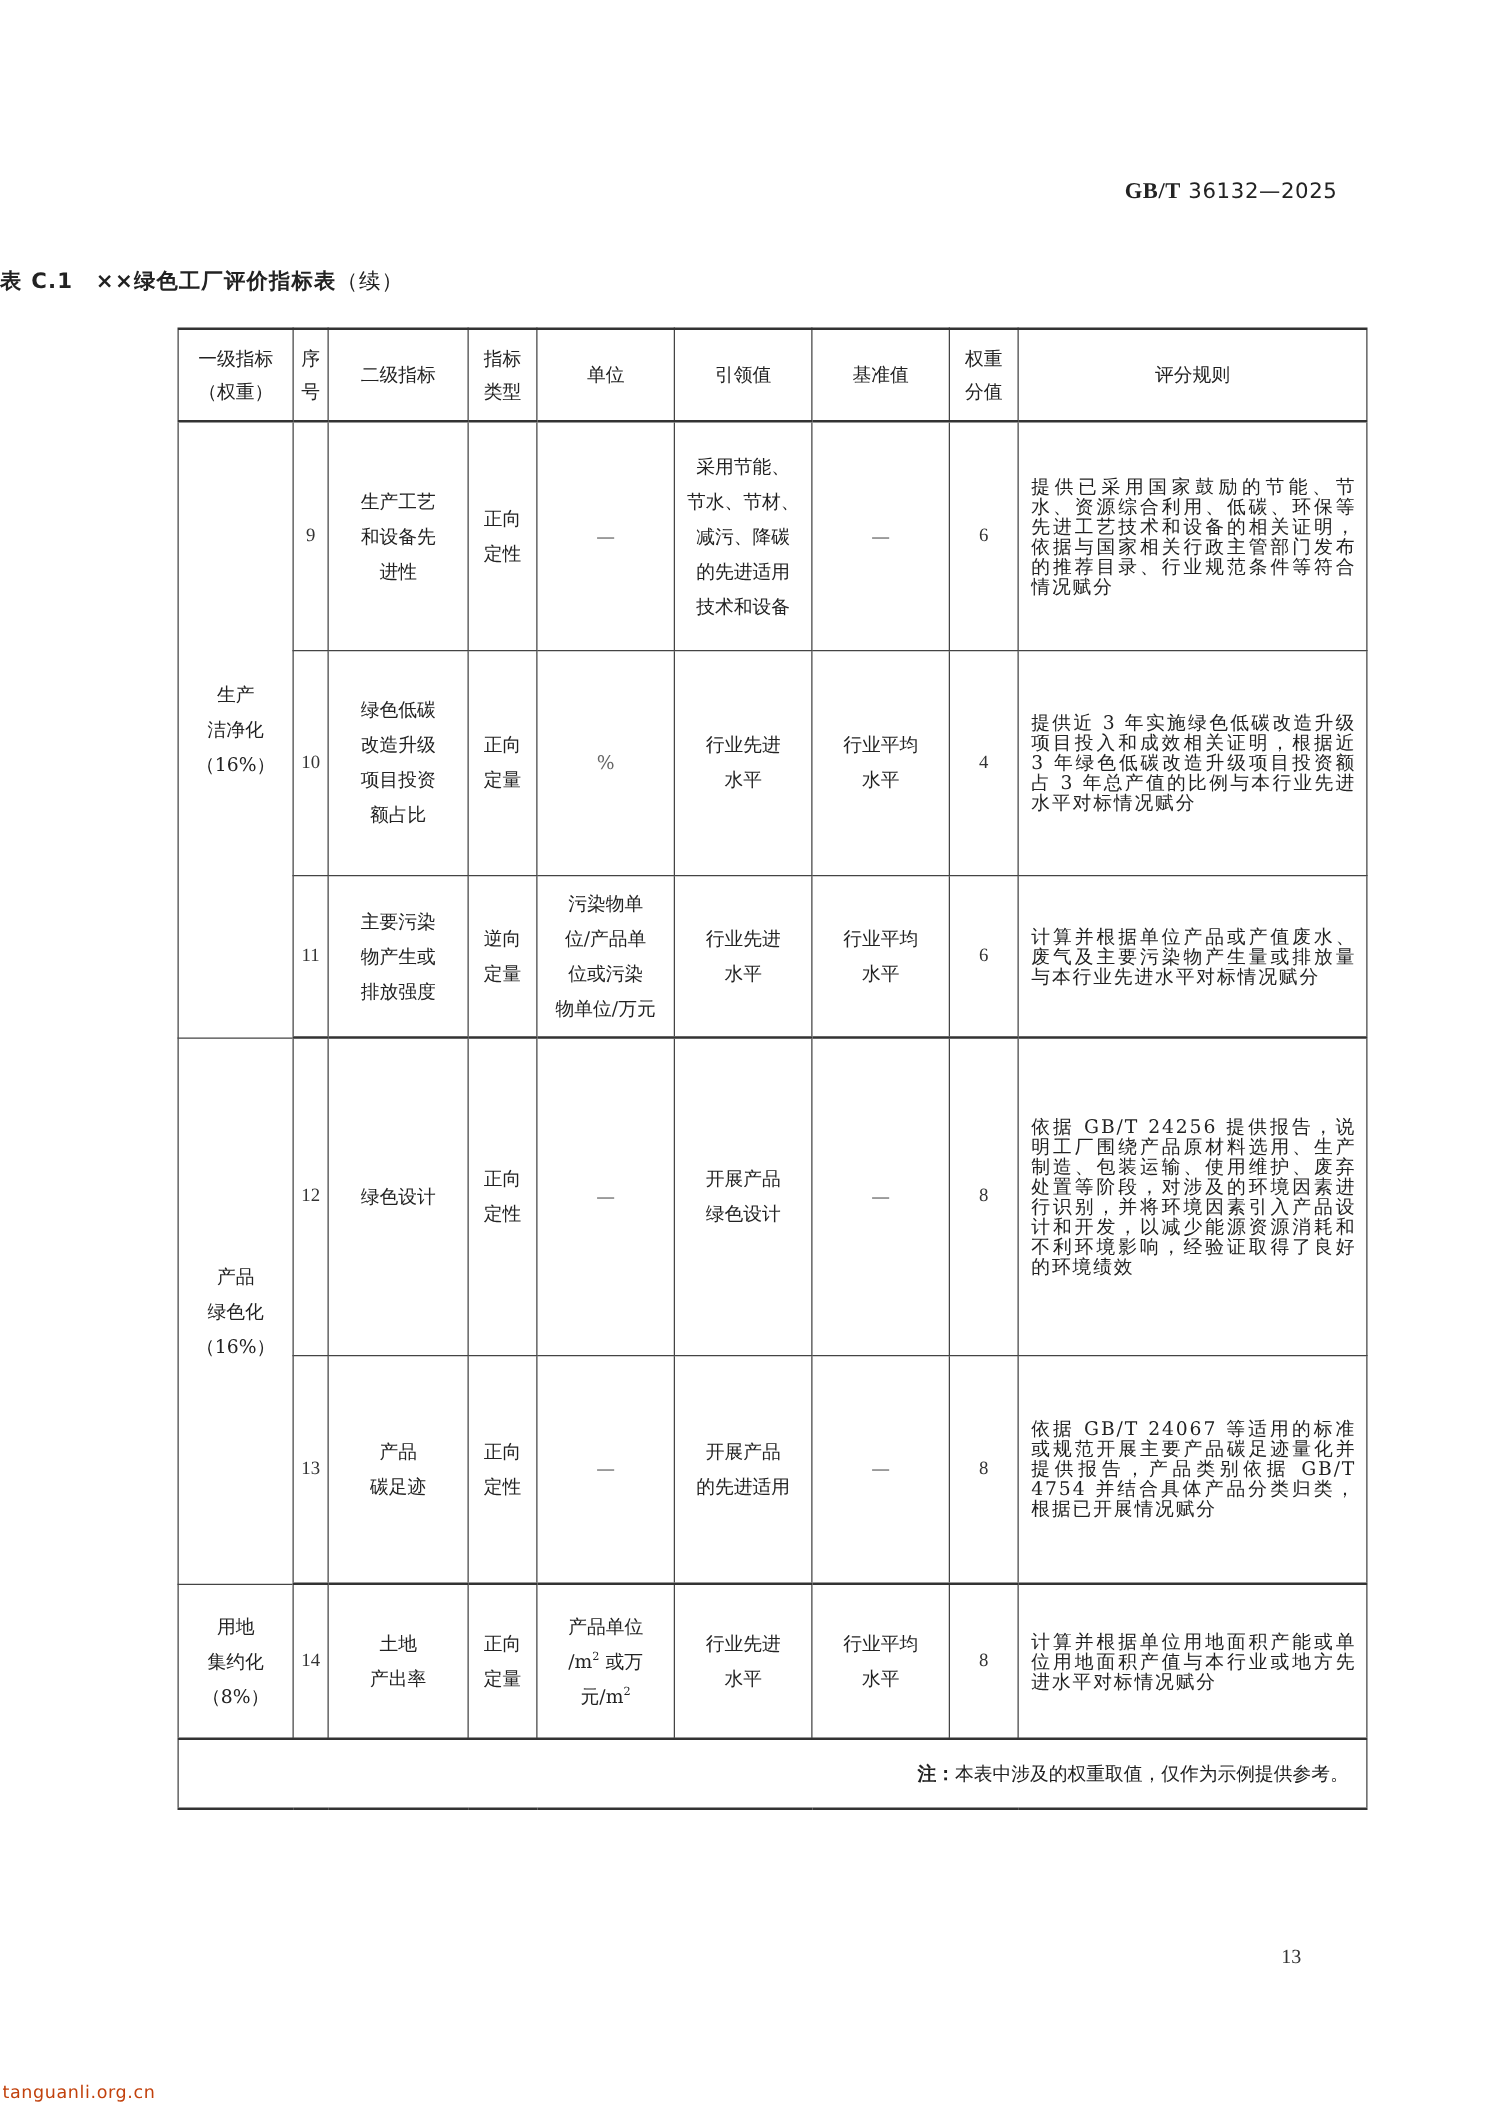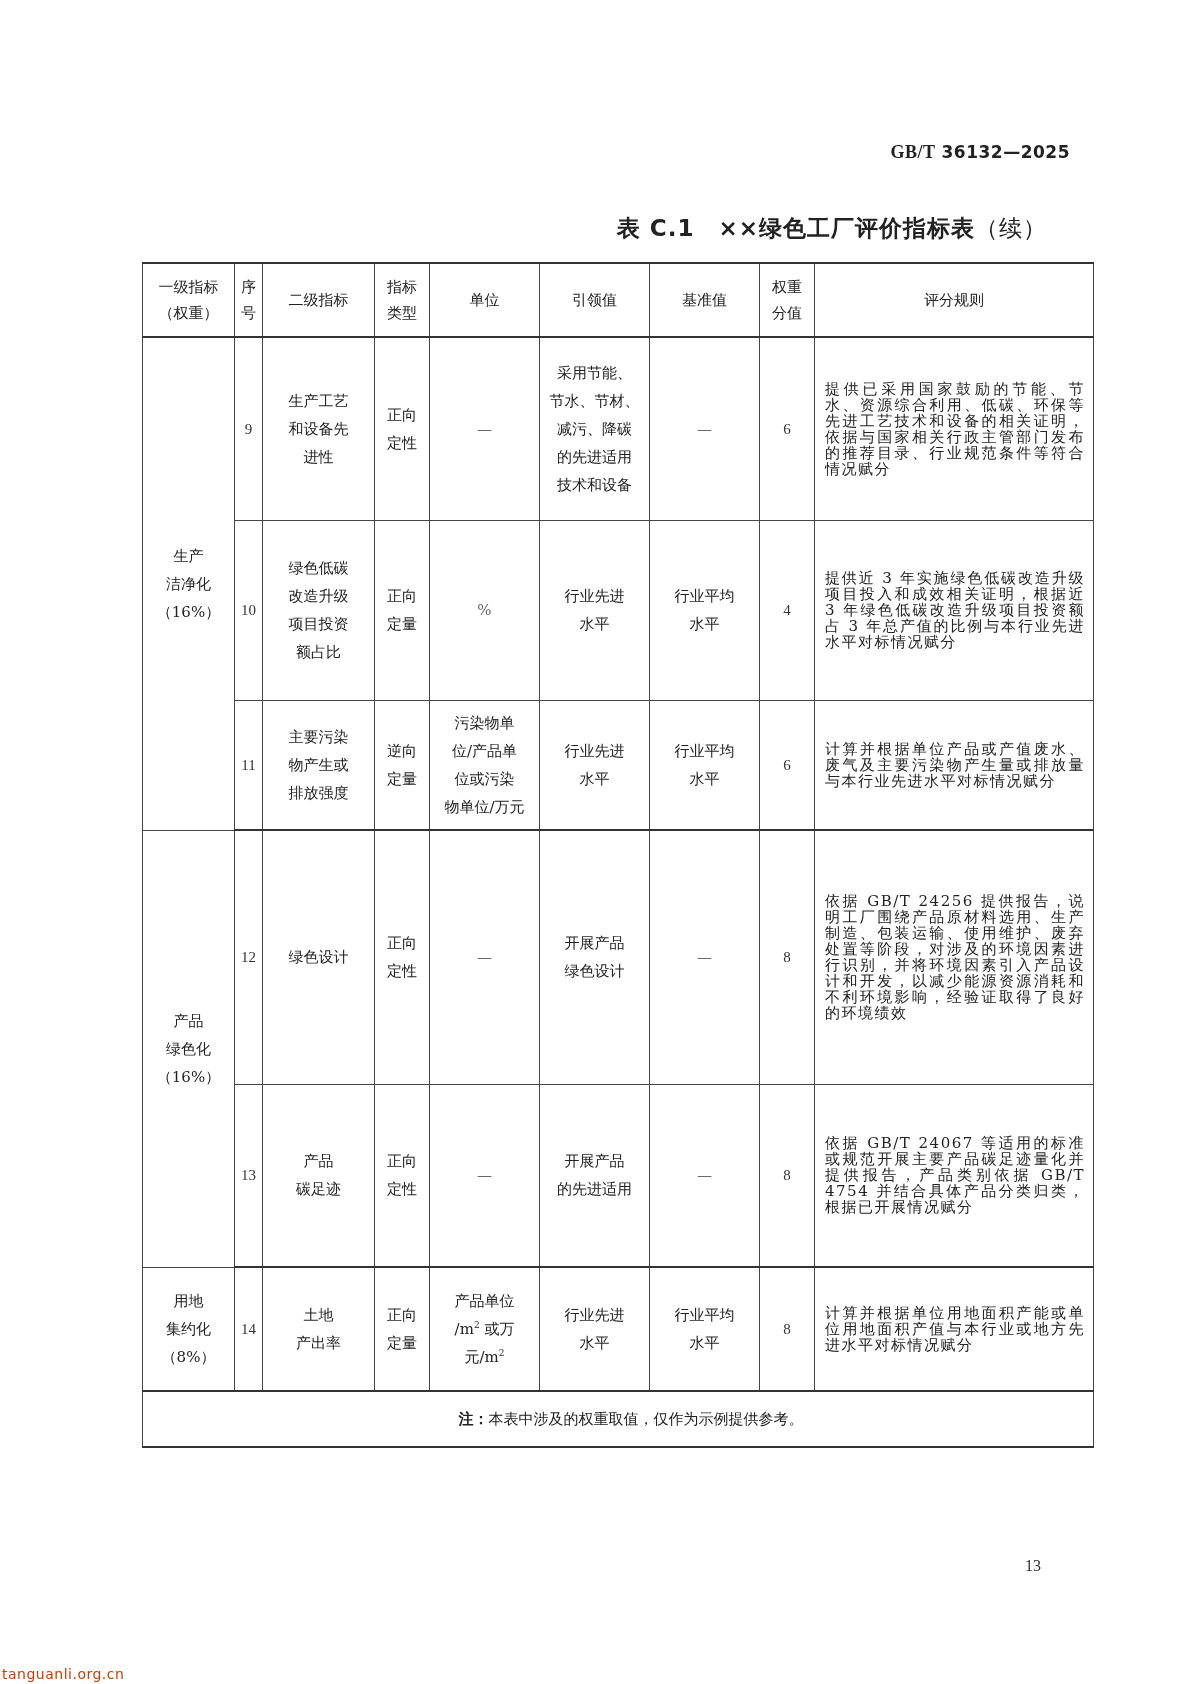--- a/index.html
+++ b/index.html
@@ -6,24 +6,24 @@
   body {
     width: 1190px; height: 1684px; position: relative; overflow: hidden;
     font-family: "DejaVu Serif", "Liberation Serif", serif;
     color: #222;
   }
   .std-code {
     position: absolute; right: 120px; top: 142px;
     font-size: 17px; letter-spacing: 0.5px;
   }
   .std-code b { font-family: "Liberation Serif", serif; font-weight: bold; font-size: 18px; margin-left: 48px; }
-  .std-code span.num { font-family: "DejaVu Sans", sans-serif; font-size: 17px; font-weight: bold; }
+  .std-code span.num { font-family: "DejaVu Sans", sans-serif; font-size: 17px; }
   .table-title {
-    position: absolute; top: 213px; left: 0; width: 1047px; text-align: right;
-    font-family: "DejaVu Sans", sans-serif; font-weight: bold; font-size: 23px; letter-spacing: 1px;
+    position: absolute; top: 213px; left: 0; width: 1047px; text-align: left;
+    font-family: "DejaVu Sans", sans-serif; font-weight: bold; font-size: 17px; letter-spacing: 1px;
   }
   .table-title .cont { font-weight: normal; }
   table.idx {
     position: absolute; left: 142px; top: 262px; width: 952px;
     border-collapse: collapse; table-layout: fixed;
     border-top: 2px solid #333; border-bottom: 2px solid #333;
     border-left: 1.5px solid #333; border-right: 1.5px solid #333;
     font-size: 15px; line-height: 28px;
   }
   table.idx td, table.idx th {
@@ -32,21 +32,21 @@
   }
   table.idx thead th { border-bottom: 2px solid #333; height: 64px; line-height: 26px; }
   table.idx td.rule {
     text-align: justify; text-align-last: left; padding: 2px 8px 2px 10px;
     letter-spacing: 1.5px; line-height: 16px;
   }
   table.idx td.num { font-family: "Liberation Serif", serif; font-size: 15px; color: #333; }
   table.idx td.dash { color: #666; }
   table.idx tr.grp-end td { border-bottom: 2px solid #333; }
   table.idx td.note {
-    text-align: center; padding: 8px 14px 8px 40px; height: 38px;
+    text-align: right; padding: 8px 14px 8px 40px; height: 38px;
     border-top: 2px solid #333;
   }
   table.idx td.note b { font-family: "DejaVu Sans", sans-serif; }
   .ml { display: block; }
   sup { font-size: 9px; line-height: 0; }
   .page-num {
     position: absolute; left: 1025px; top: 1557px;
     font-family: "Liberation Serif", serif; font-size: 16px; color: #333;
   }
   .watermark {

